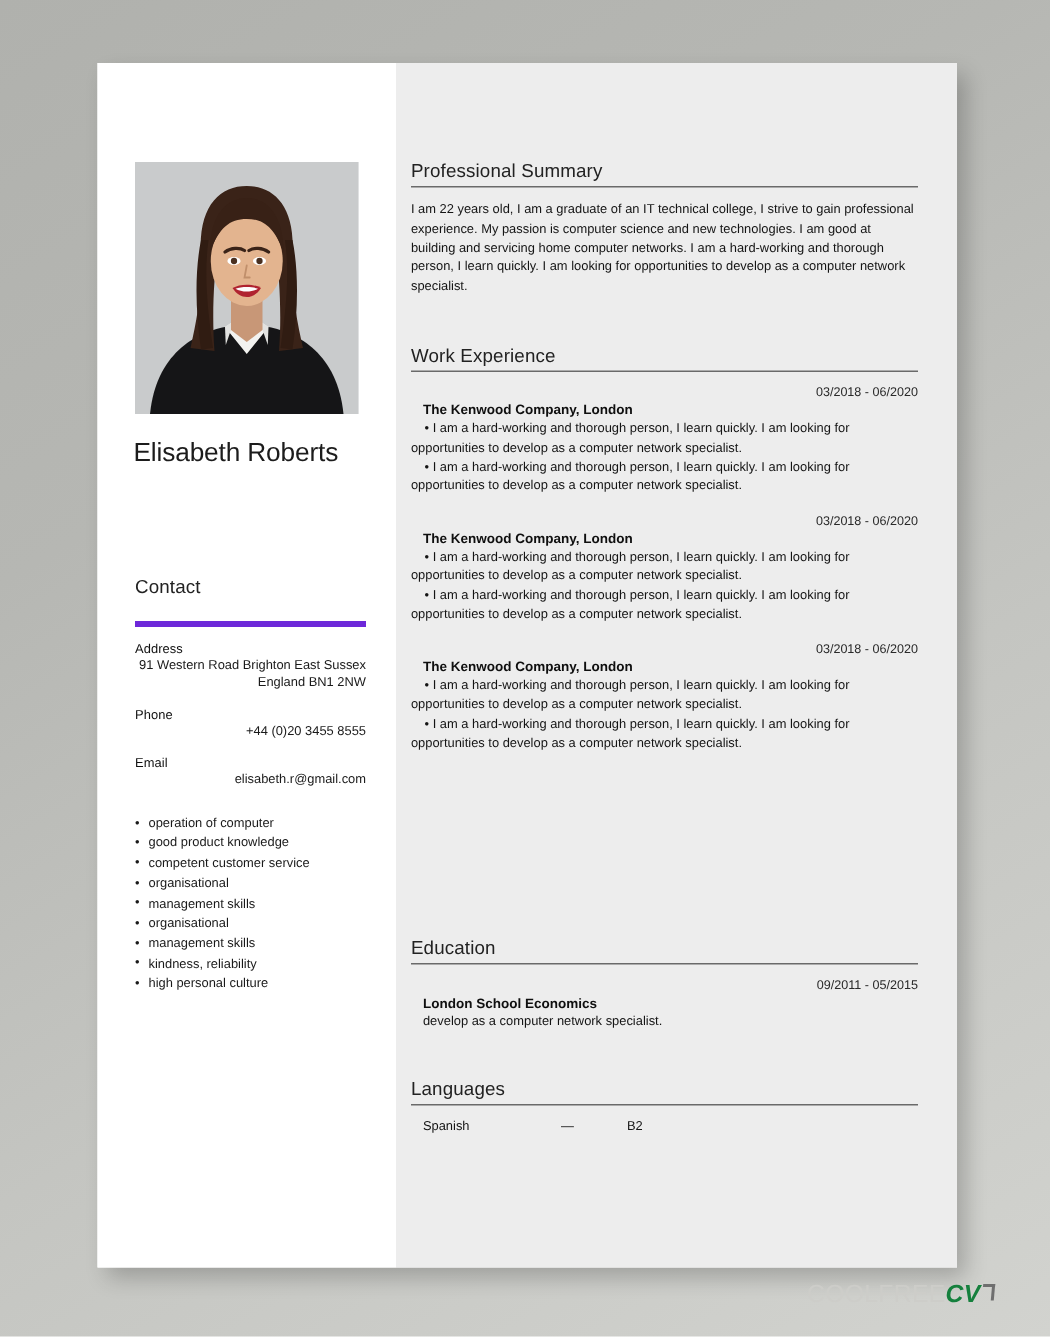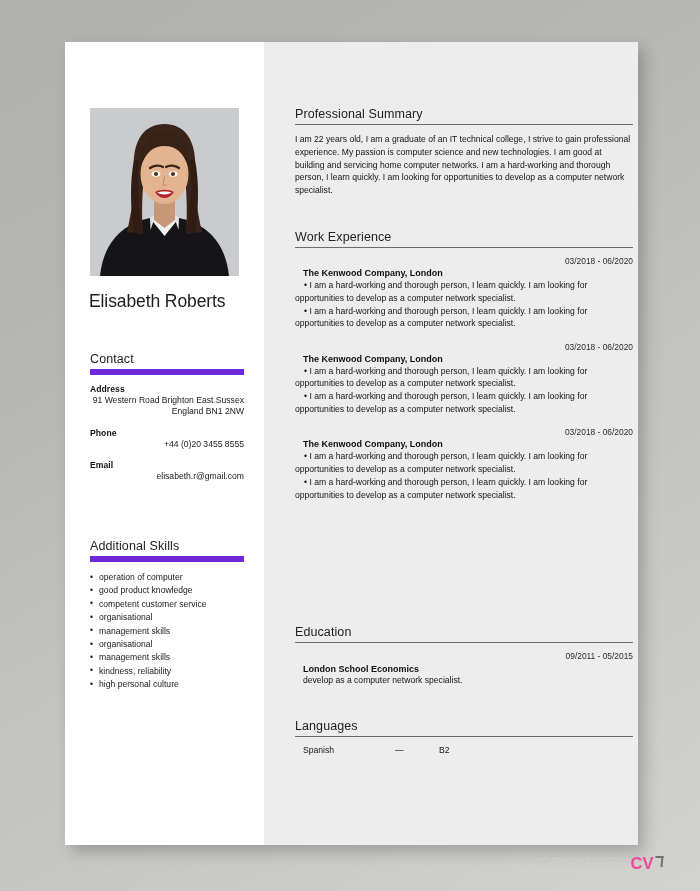--- a/index.html
+++ b/index.html
@@ -27,37 +27,37 @@
   
   .full-name {
     position:absolute; left:24px; top:249px; width:165px;
     font-size:17.5px; font-weight:400; color:#1c1c1c; letter-spacing:-0.1px;
     white-space:nowrap;
   }
 
   
   .l-section { position:absolute; left:25px; width:154px; }
   .l-head {
-    font-size:12.5px; font-weight:400; color:#222; padding-bottom:3px;
-    border-bottom:6px solid #6d28d9; margin-bottom:9px; letter-spacing:0.1px;
+    font-size:12.5px; font-weight:400; color:#222; padding-bottom:16px;
+    border-bottom:4px solid #6d28d9; margin-bottom:9px; letter-spacing:0.1px;margin-top:32px;
   }
   .c-block { margin-bottom:10px; }
-  .c-label { font-size:8.6px; font-weight:700; color:#111; margin-bottom:1px; letter-spacing:0.05px; }
+  .c-label { font-size:8.6px; font-weight:400; color:#111; margin-bottom:1px; letter-spacing:0.05px; }
   .c-val   { font-size:8.6px; font-weight:400; color:#1a1a1a; line-height:1.32;text-align:right; }
 
   .skill-list { list-style:none; margin-top:3px; }
   .skill-list li {
     font-size:8.6px; color:#1a1a1a; line-height:1.56; position:relative; padding-left:9px;
   }
   .skill-list li::before {
     content:"•"; position:absolute; left:0; top:-0.5px; font-size:8.6px; color:#1a1a1a;
   }
 
   
-  .r-section { position:absolute; left:31px; width:338px; }
+  .r-section { position:absolute; left:10px; width:338px; }
   .r-head {
     font-size:12.5px; font-weight:400; color:#222; padding-bottom:3px;
     border-bottom:1px solid #6a6a6a; margin-bottom:8px; letter-spacing:0.1px;
   }
   .summary { font-size:8.6px; color:#141414; line-height:1.49; text-align:left; }
 
   .job { margin-bottom:12px; }
   .job:last-child { margin-bottom:0; }
   .job-date { font-size:8.4px; color:#2a2a2a; text-align:right; margin-bottom:2px; }
   .job-title { font-size:9px; font-weight:700; color:#0f0f0f; margin-bottom:1px; padding-left:8px; }
@@ -74,21 +74,21 @@
   .lang-name { font-size:8.6px; color:#141414; width:72px; }
   .lang-dash { font-size:8.6px; color:#141414; width:24px; }
   .lang-lvl  { font-size:8.6px; color:#141414; }
 
   
   #watermark {
     position:absolute; left:538px; top:855px;
     font-size:16.5px; letter-spacing:0.2px; white-space:nowrap; line-height:1;
   }
   .wm-light { color:#cdcdc9; font-weight:400; }
-  .wm-bold  { color:#ec4899; font-weight:700; }
+  .wm-bold  { color:#15803d; font-weight:700;font-style:italic; }
   .wm-mark  { display:inline-block; width:8px; height:11px; margin-left:1px;
               border-top:2px solid #6f6f6f; border-right:2px solid #6f6f6f;
               transform:skewX(-5deg); vertical-align:top; position:relative; top:1px; }
 </style>
 </head>
 <body>
 
 <div id="cv-page">
 
   <div id="left-col">
@@ -144,21 +144,20 @@
         <div class="c-val">+44 (0)20 3455 8555</div>
       </div>
 
       <div class="c-block">
         <div class="c-label">Email</div>
         <div class="c-val">elisabeth.r@gmail.com</div>
       </div>
     </div>
 
     <div class="l-section" style="top:497px;">
-      <div class="l-head">Additional Skills</div>
       <ul class="skill-list" id="skill-list">
           <li>operation of computer</li>
           <li>good product knowledge</li>
           <li>competent customer service</li>
           <li>organisational</li>
           <li>management skills</li>
           <li>organisational</li>
           <li>management skills</li>
           <li>kindness, reliability</li>
           <li>high personal culture</li>

